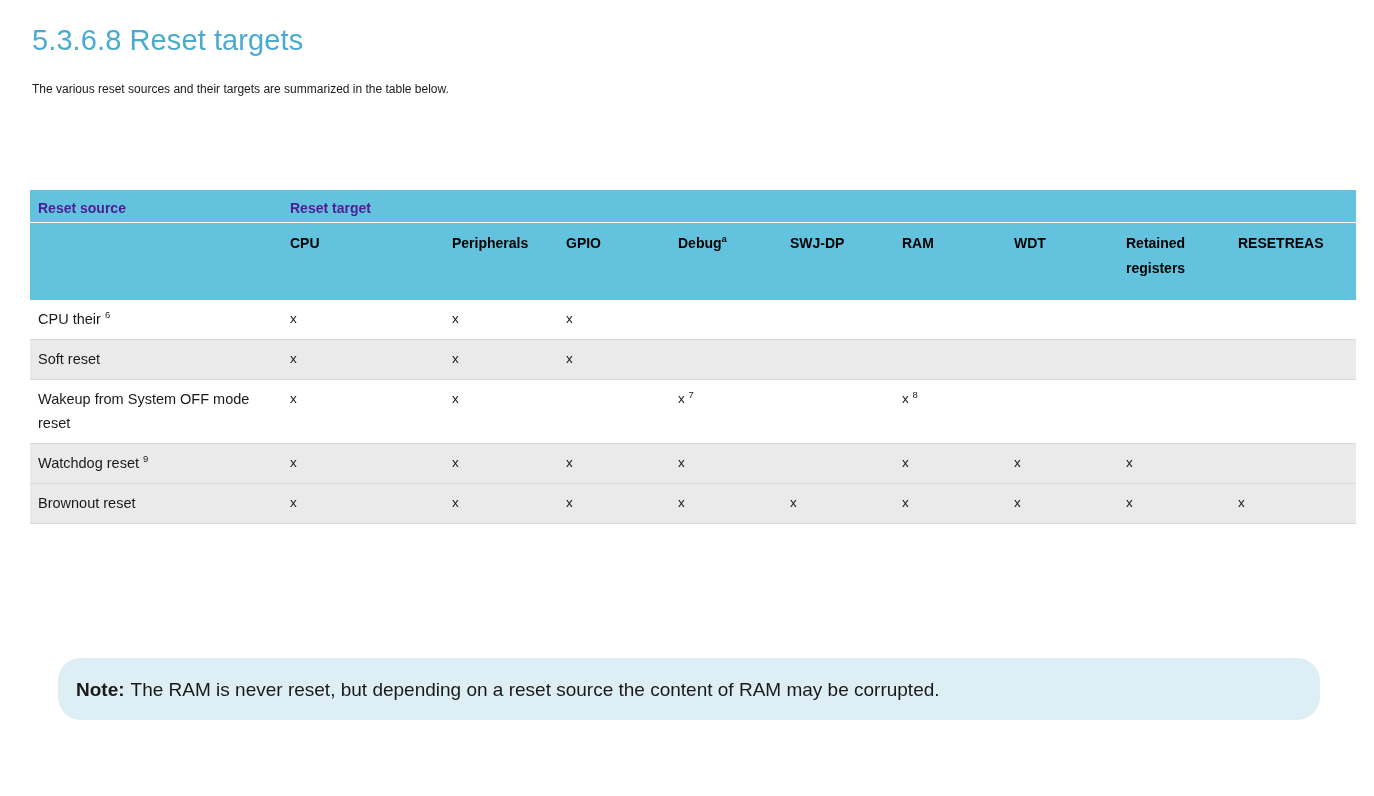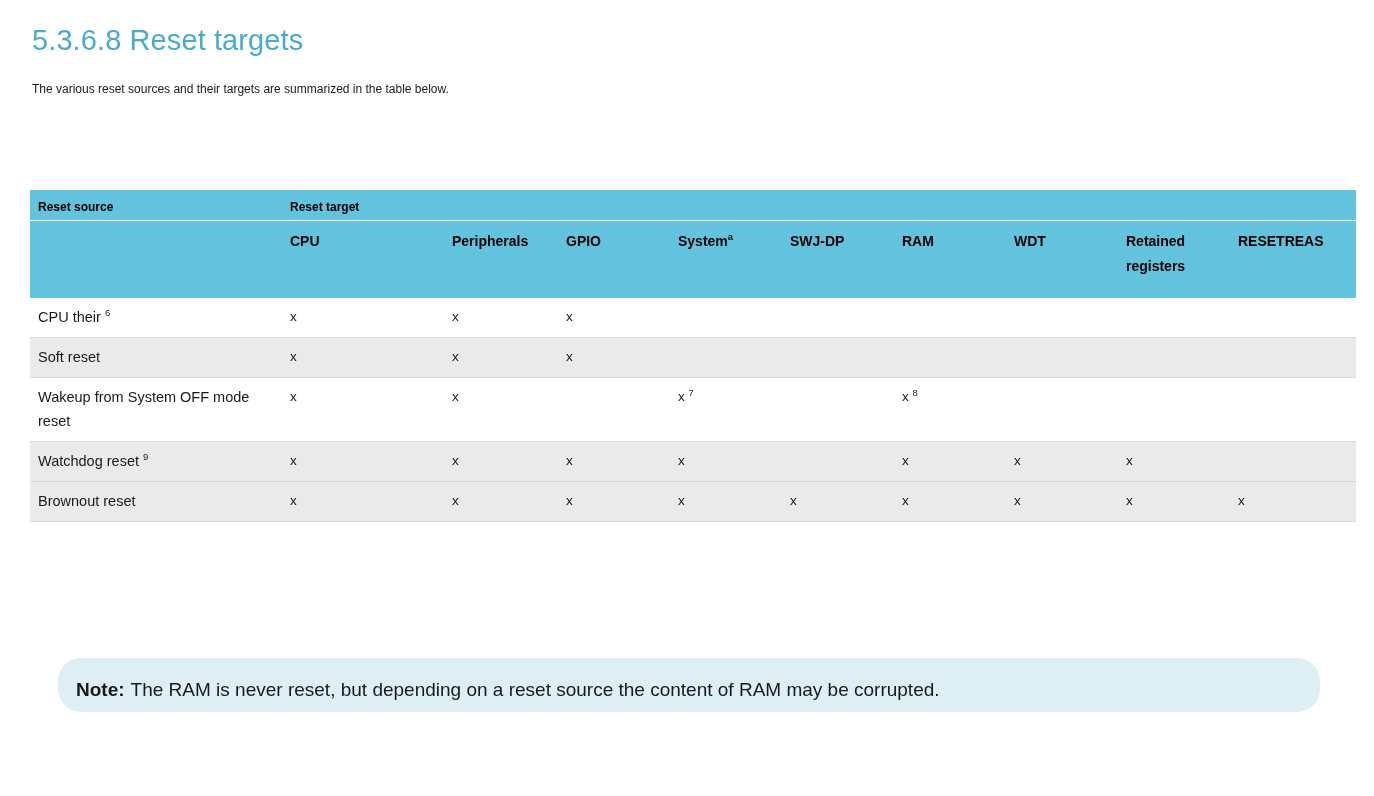--- a/index.html
+++ b/index.html
@@ -51,22 +51,22 @@
     width: 1316px;
     table-layout: fixed;
     font-size: 14px;
   }
   .hdr-band {
     background: #63c3de;
   }
   .hdr-top td {
     padding: 10px 0 6px 8px;
     font-weight: bold;
-    font-size: 12px;
-    color: #000000;
+    font-size: 14px;
+    color: #4c1d95;
     vertical-align: top;
   }
   .hdr-top td.src {
     padding-left: 8px;
   }
   .hdr-sep {
     height: 1px;
     background: #ffffff;
     padding: 0 !important;
   }
@@ -105,21 +105,21 @@
   }
   .mark {
     font-size: 13.5px;
   }
   .note {
     position: absolute;
     left: 58px;
     top: 658px;
     width: 1262px;
     background: #ddeef4;
-    padding: 18px 20px 8px 18px;
+    padding: 18px 20px 16px 18px;
     box-sizing: border-box;
     font-size: 19px;
     line-height: 1.45;
     color: #1a1a1a;
     border-radius: 23px;
   }
   .note .note-label {
     font-weight: bold;
     margin-right: 6px;
   }
@@ -163,21 +163,21 @@
         </tr>
         <tr class="hdr-band">
           <td class="hdr-sep"></td>
           <td class="hdr-sep" colspan="9"></td>
         </tr>
         <tr class="hdr-band hdr-sub">
           <td></td>
           <td>CPU</td>
           <td>Peripherals</td>
           <td>GPIO</td>
-          <td><span>System</span><sup>a</sup></td>
+          <td><span>Debug</span><sup>a</sup></td>
           <td>SWJ-DP</td>
           <td>RAM</td>
           <td>WDT</td>
           <td>Retained registers</td>
           <td>RESETREAS</td>
         </tr>
       </thead>
       <tbody>
         <tr>
           <td class="label"><span>CPU their</span> <sup>6</sup></td>

